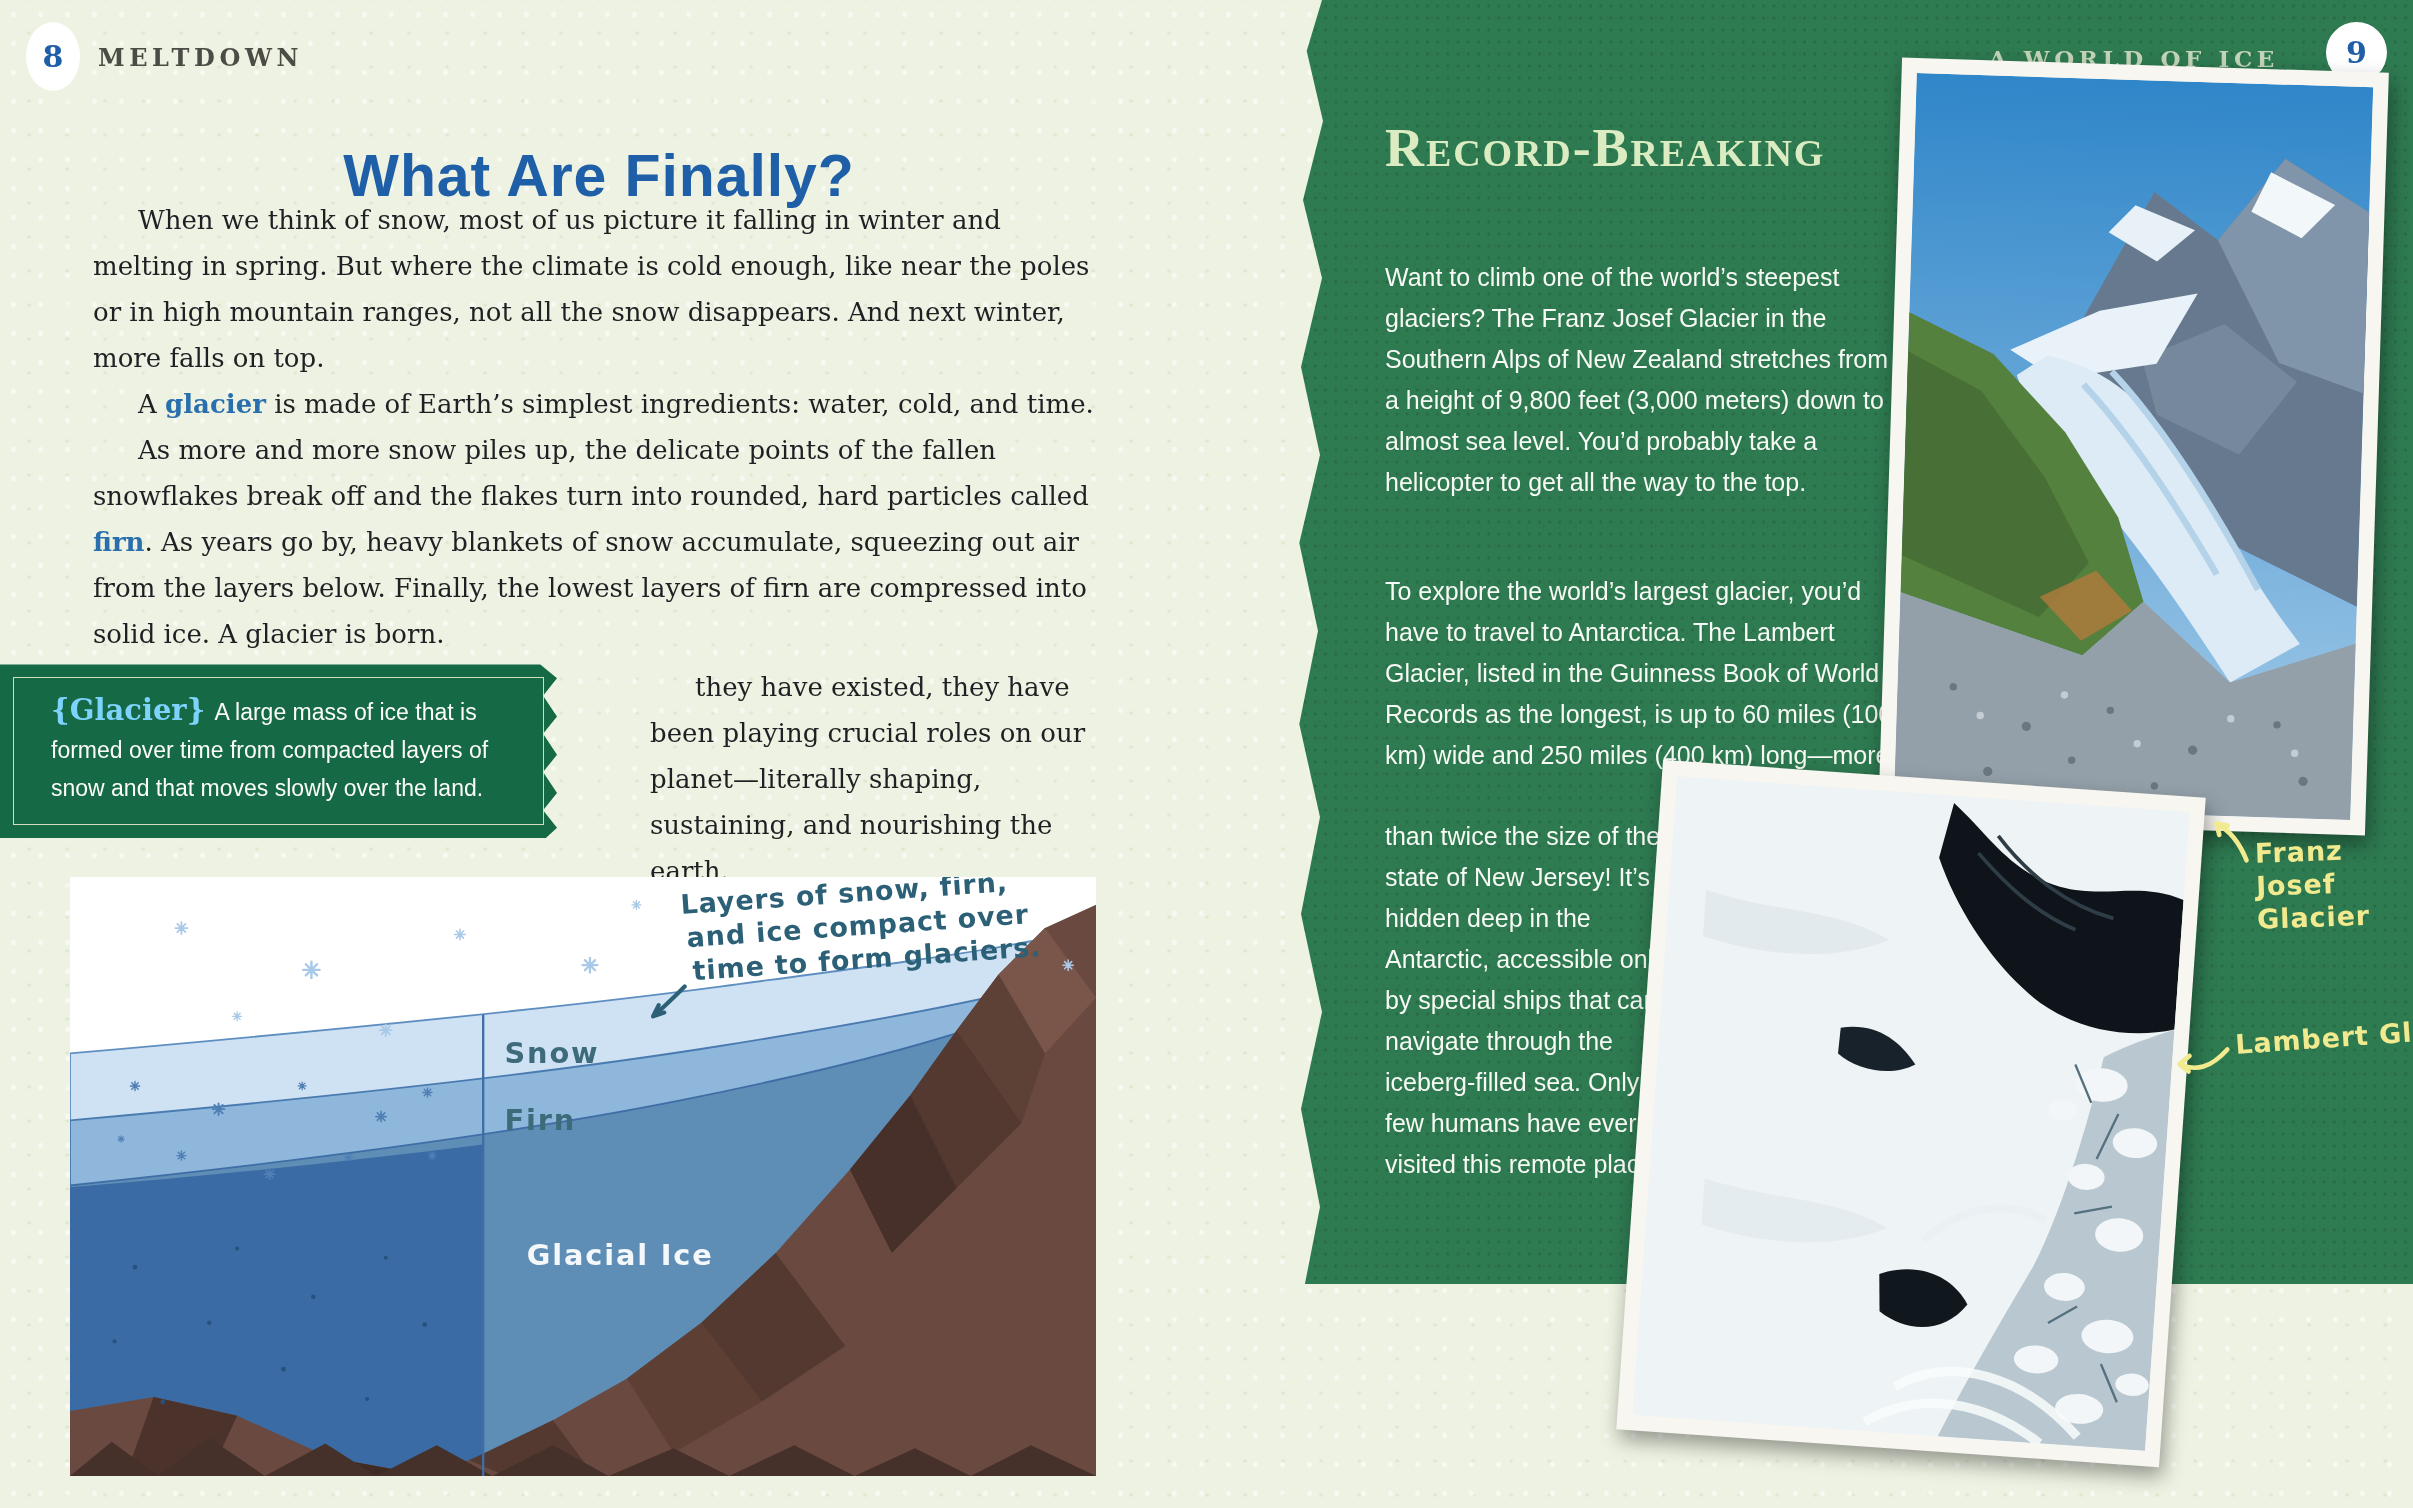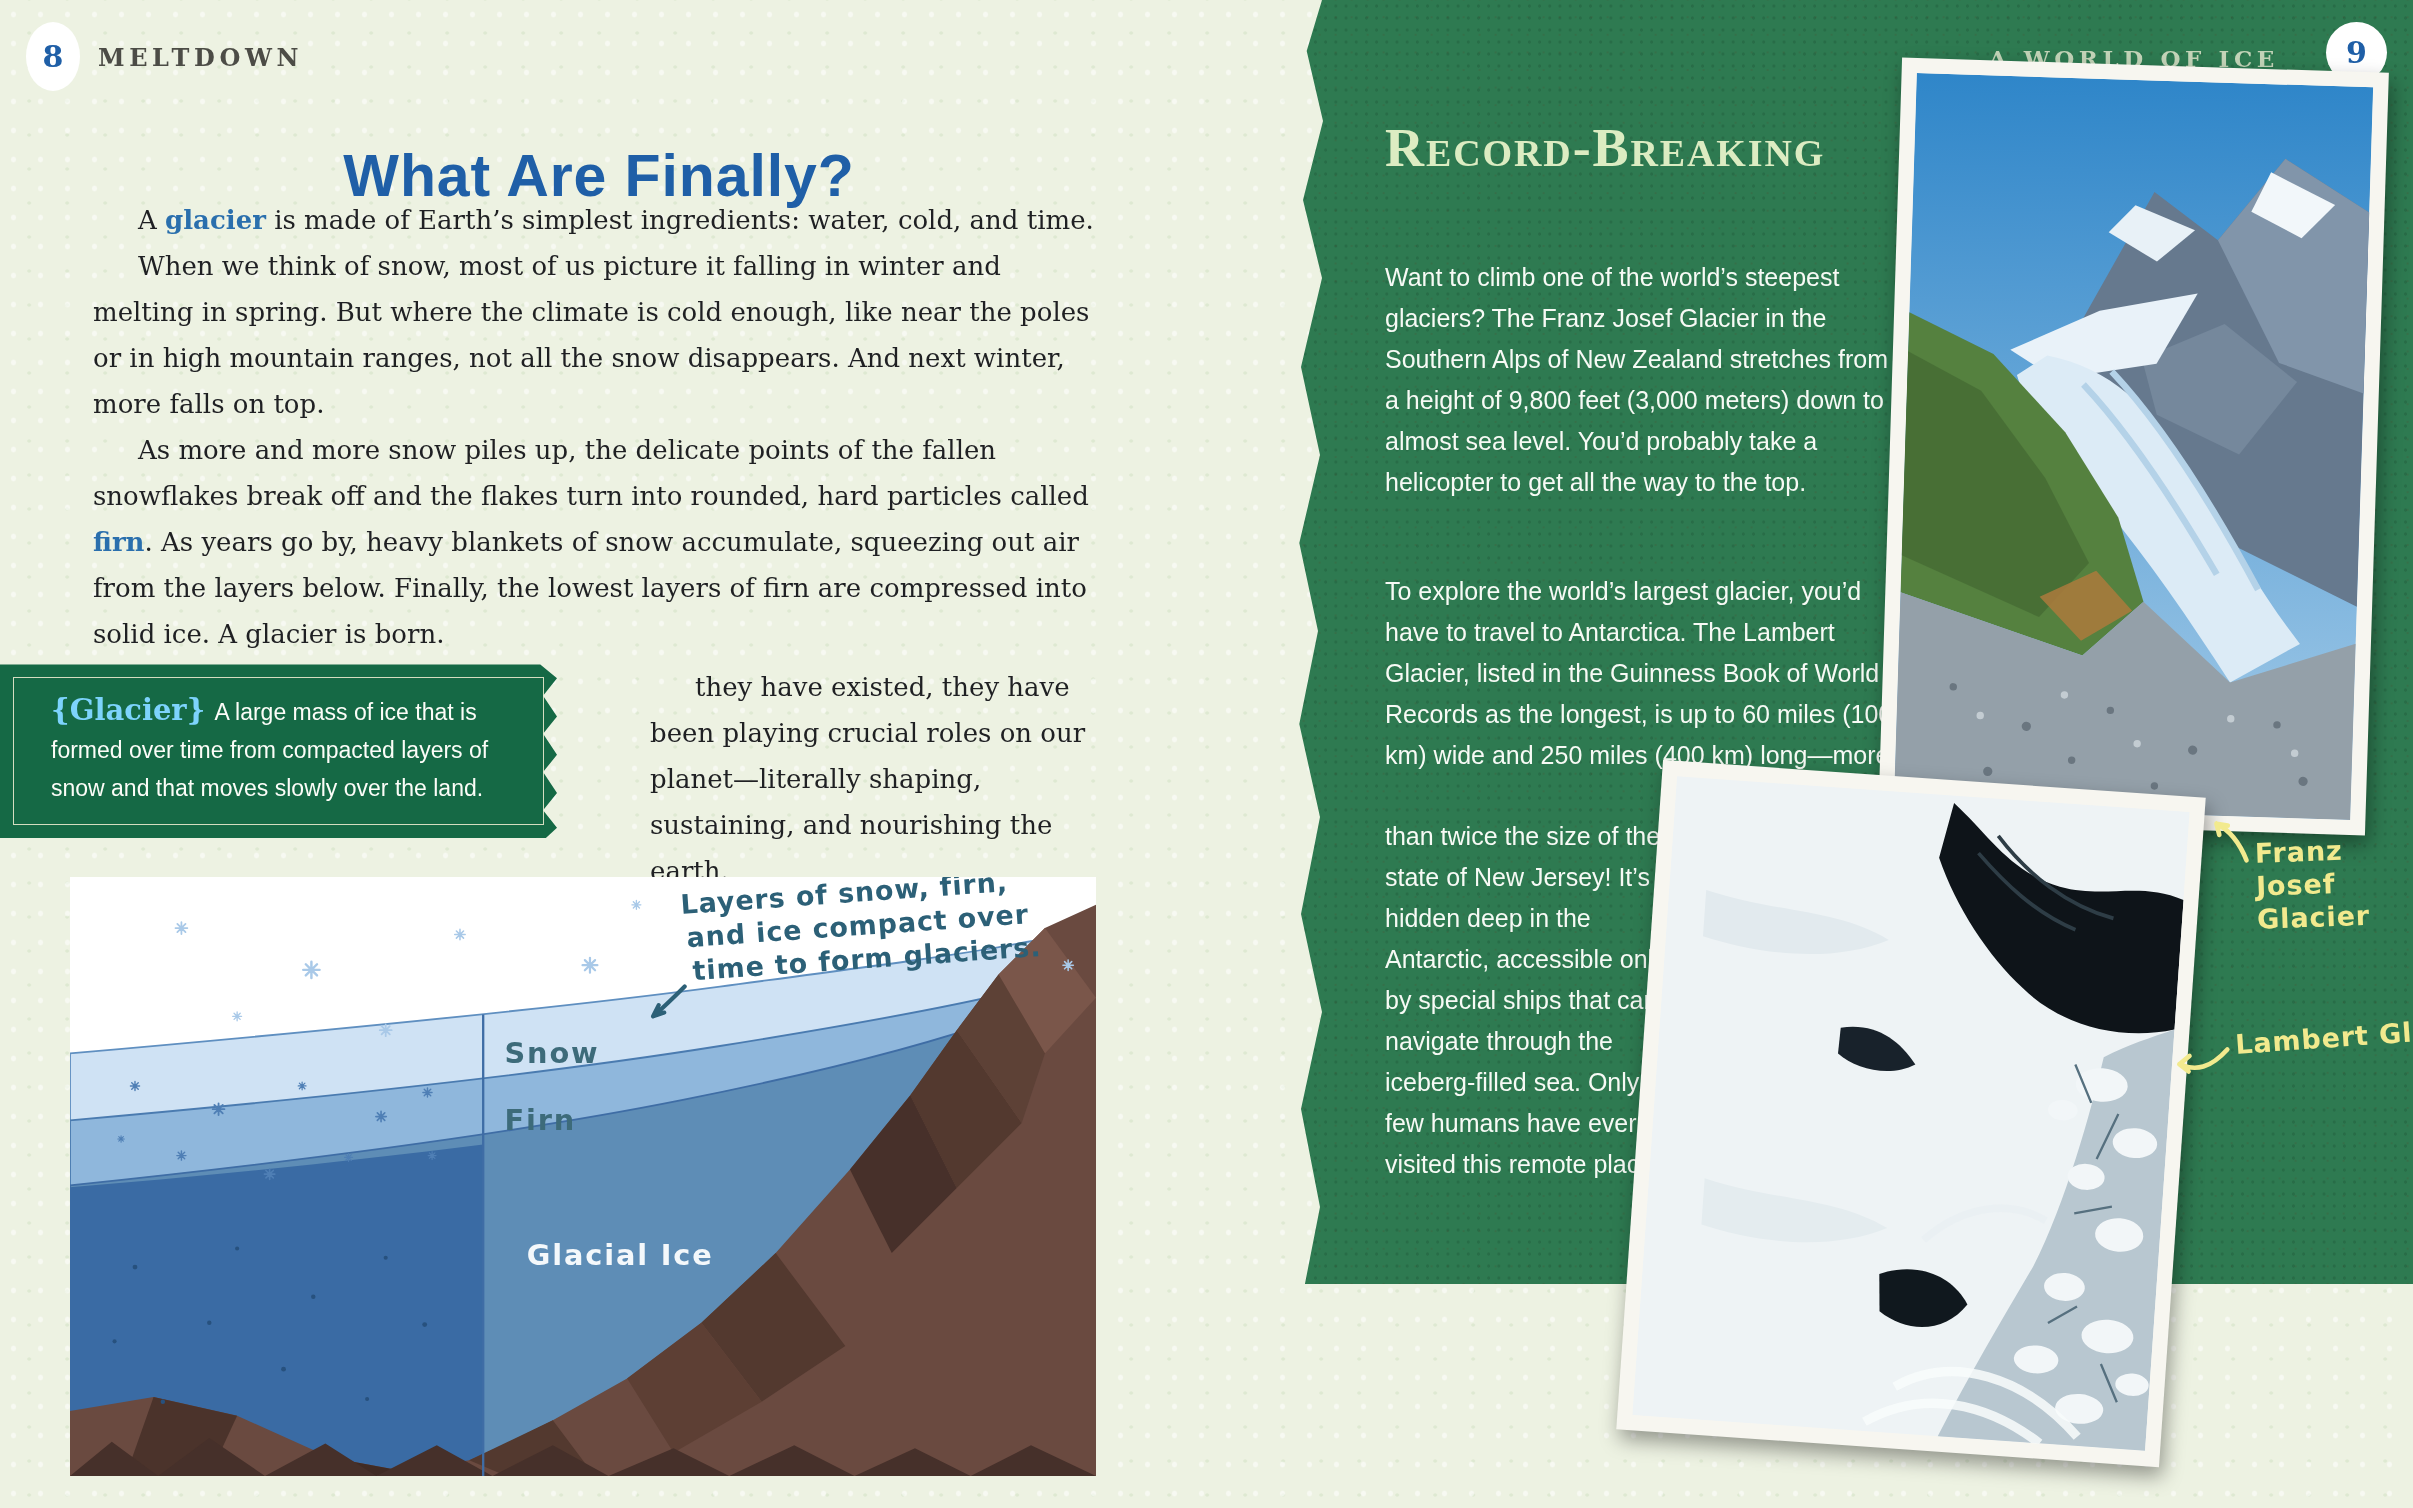--- a/index.html
+++ b/index.html
@@ -71,22 +71,22 @@
 <div id="spread">
 
   <section>
     <div class="pgnum-left">
       <span>8</span>
     </div>
     <div class="run-head-left">MELTDOWN</div>
     <h1 class="l-title">What Are Finally?</h1>
 
     <div class="l-body">
+      <p>When we think of snow, most of us picture it falling in winter and melting in spring. But where the climate is cold enough, like near the poles or in high mountain ranges, not all the snow disappears. And next winter, more falls on top.</p>
       <p><span>A </span><span class="term">glacier</span><span> is made of Earth’s simplest ingredients: water, cold, and time.</span></p>
-      <p>When we think of snow, most of us picture it falling in winter and melting in spring. But where the climate is cold enough, like near the poles or in high mountain ranges, not all the snow disappears. And next winter, more falls on top.</p>
       <p><span>As more and more snow piles up, the delicate points of the fallen snowflakes break off and the flakes turn into rounded, hard particles called </span><span class="term">firn</span><span>. As years go by, heavy blankets of snow accumulate, squeezing out air from the layers below. Finally, the lowest layers of firn are compressed into solid ice. A glacier is born.</span></p>
       <div class="wrap-row">
         <aside class="glossary">
           <div class="glossary-inner">
             <span class="gloss-term">{Glacier}</span><span>A large mass of ice that is formed over time from compacted layers of snow and that moves slowly over the land.</span>
           </div>
         </aside>
         <p class="wrap-text">they have existed, they have been playing crucial roles on our planet—literally shaping, sustaining, and nourishing the earth.</p>
       </div>
     </div>

